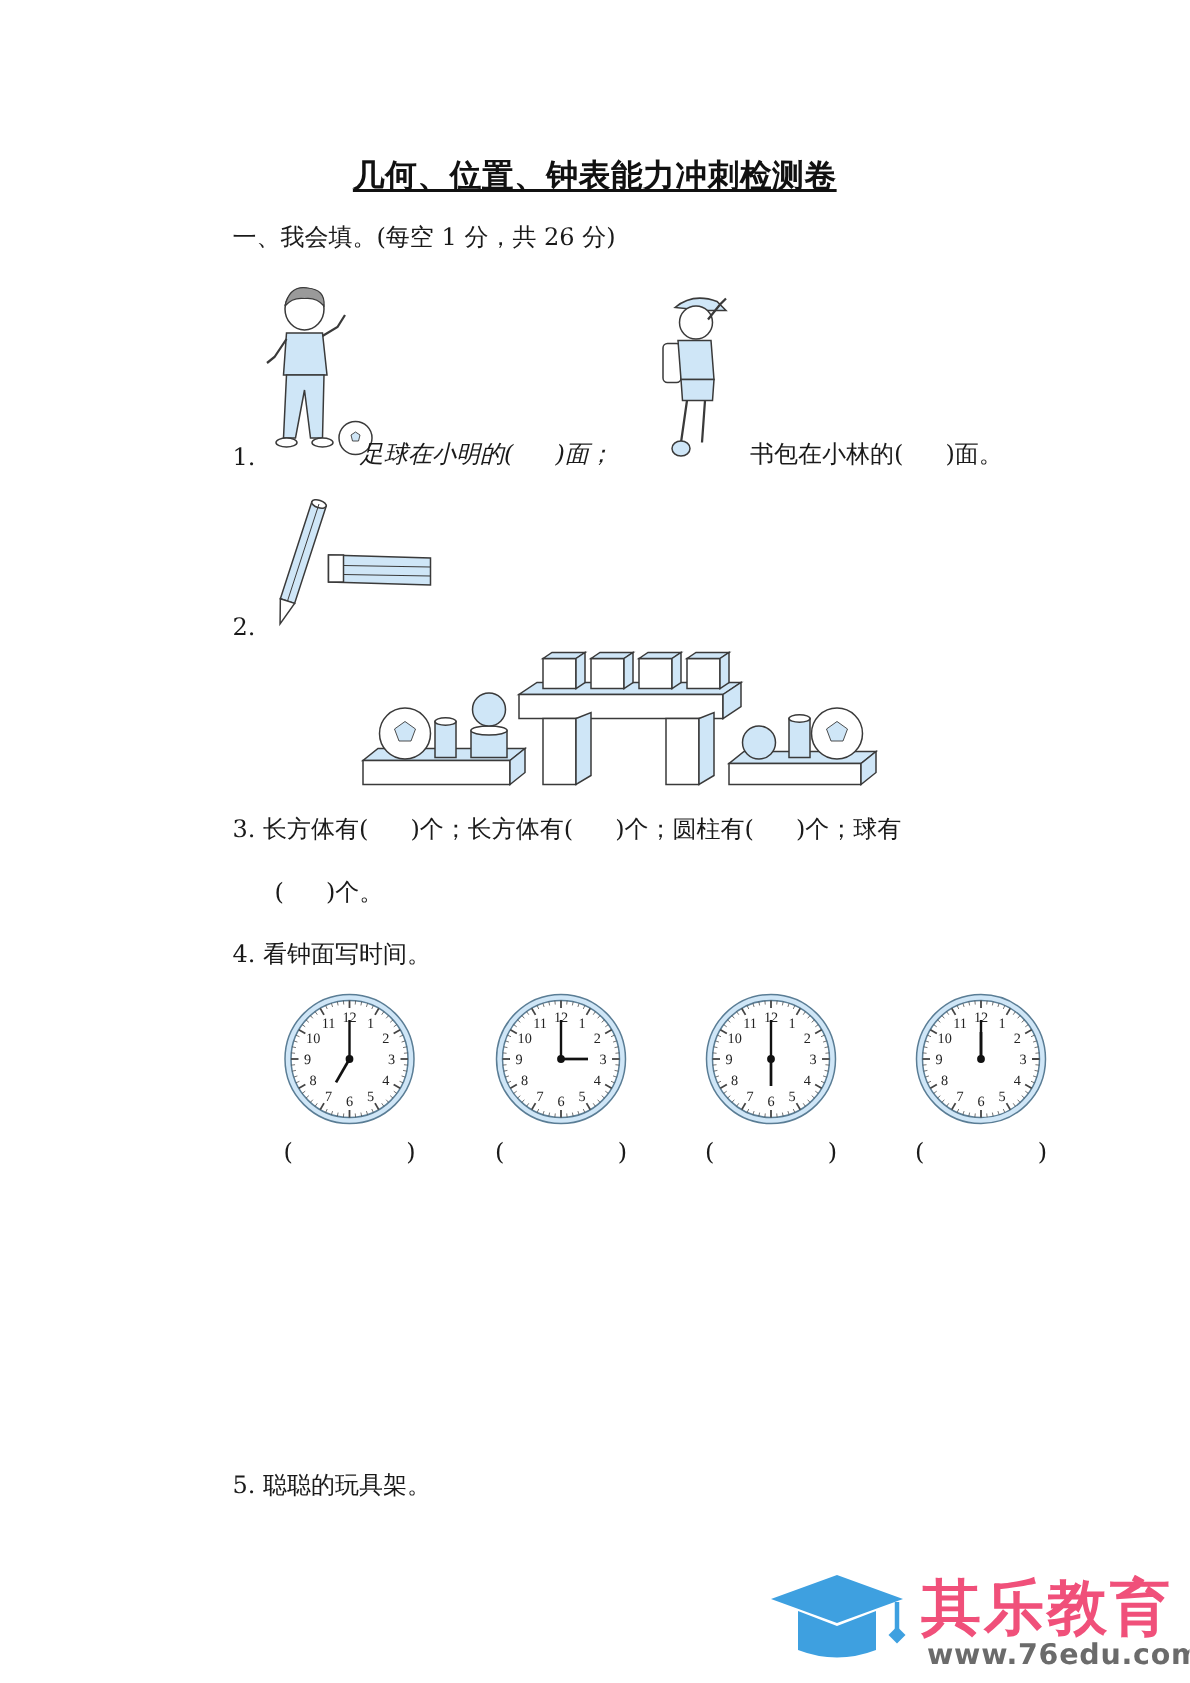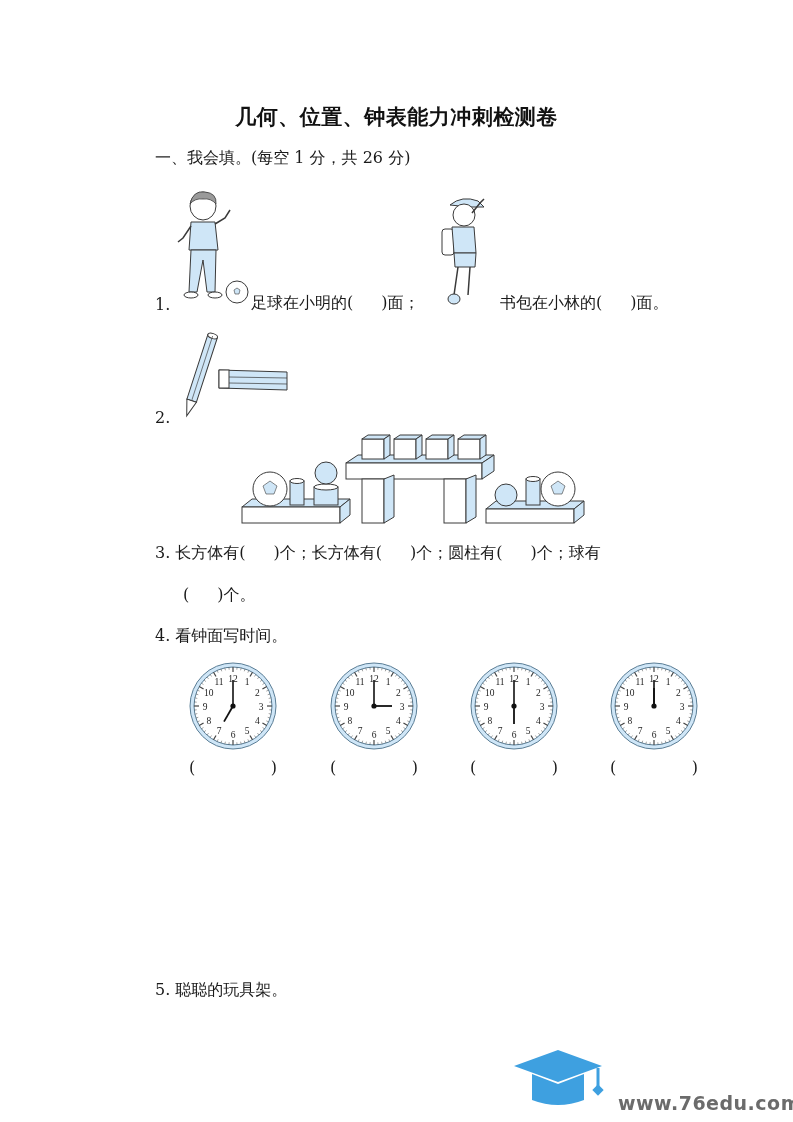--- a/index.html
+++ b/index.html
@@ -1,20 +1,20 @@
 <!DOCTYPE html>
 <html><head>
 <meta charset="utf-8">
 <style>
   html, body { margin:0; padding:0; background:#ffffff; }
   body { width:793px; height:1122px; position:relative; overflow:hidden;
          font-family:"DejaVu Serif","Liberation Serif",serif; color:#1a1a1a; }
   .abs { position:absolute; }
   .title { left:0; width:793px; top:103px; text-align:center; font-family:"DejaVu Sans","Liberation Sans",sans-serif;
-           font-weight:bold; font-size:21px; letter-spacing:0.5px; color:#111; }
+           font-weight:bold; font-size:21px; letter-spacing:0.5px; color:#111;text-decoration:underline; }
   .section { left:155px; top:148px; font-size:16px; }
   .q { font-size:16px; white-space:nowrap; }
   .blank { display:inline-block; width:28px; }
   .clock-blank { font-size:16px; }
   svg { overflow:visible; }
   .wm-cn { font-family:"DejaVu Sans","Liberation Sans",sans-serif; font-weight:bold; color:#f0507a; font-size:40px; letter-spacing:2px; }
   .wm-url { font-family:"DejaVu Sans","Liberation Sans",sans-serif; font-weight:bold; color:#6b6b6b; font-size:19px; letter-spacing:0.5px; }
 </style>
 </head>
 <body>
@@ -33,21 +33,21 @@
     <path d="M16 36 L8 48 L3 52" fill="none" stroke="#3a3a3a" stroke-width="1.5"></path>
     <path d="M16 60 L14 102 L22 102 L28 70 L32 102 L40 102 L41 60Z" fill="#cfe6f7" stroke="#3a3a3a" stroke-width="1"></path>
     <ellipse cx="16" cy="105" rx="7" ry="3" fill="#fff" stroke="#3a3a3a"></ellipse>
     <ellipse cx="40" cy="105" rx="7" ry="3" fill="#fff" stroke="#3a3a3a"></ellipse>
   </svg>
   <svg class="abs" style="left:70px;top:90px;" width="24" height="24" viewBox="0 0 24 24">
     <circle cx="12" cy="12" r="11" fill="#fff" stroke="#3a3a3a"></circle>
     <polygon points="12,8 15,10 14,14 10,14 9,10" fill="#cfe6f7" stroke="#3a3a3a" stroke-width="0.6"></polygon>
   </svg>
   <span class="abs q" style="left:0;top:105px;">1.</span>
-  <span class="abs q" style="left:96px;top:103px;">
+  <span class="abs q" style="left:85px;top:103px;font-style:italic;">
     <span>足球在小明的(</span><span class="blank"></span><span>)面；</span>
   </span>
 
   <svg class="abs" style="left:285px;top:5px;" width="60" height="115" viewBox="0 0 60 115">
     <path d="M10 10 Q22 0 38 6 L44 12 L30 12Z" fill="#cfe6f7" stroke="#3a3a3a"></path>
     <ellipse cx="24" cy="20" rx="11" ry="11" fill="#fff" stroke="#3a3a3a"></ellipse>
     <path d="M32 18 L40 8 L44 4" fill="none" stroke="#3a3a3a" stroke-width="1.5"></path>
     <rect x="2" y="34" width="12" height="26" rx="3" fill="#fff" stroke="#3a3a3a"></rect>
     <path d="M12 32 L34 32 L36 58 L14 58Z" fill="#cfe6f7" stroke="#3a3a3a"></path>
     <path d="M14 58 L36 58 L35 72 L15 72Z" fill="#cfe6f7" stroke="#3a3a3a"></path>
@@ -475,14 +475,15 @@
   <span>聪聪的玩具架。</span>
 </div>
 
 <div class="abs" style="left:510px;top:1040px;width:283px;height:80px;">
   <svg class="abs" style="left:0;top:8px;" width="96" height="60" viewBox="0 0 96 60">
     <polygon points="4,18 48,2 92,18 48,34" fill="#3ea0e0"></polygon>
     <path d="M22 26 L22 52 Q48 62 74 52 L74 26 L48 36Z" fill="#3ea0e0"></path>
     <line x1="88" y1="20" x2="88" y2="40" stroke="#3ea0e0" stroke-width="3"></line>
     <rect x="84" y="38" width="8" height="8" fill="#3ea0e0" transform="rotate(45 88 42)"></rect>
   </svg>
+  <div class="abs wm-cn" style="left:104px;top:4px;">其乐教育</div>
   <div class="abs wm-url" style="left:108px;top:52px;">www.76edu.com</div>
 </div>
 
 </body></html>

